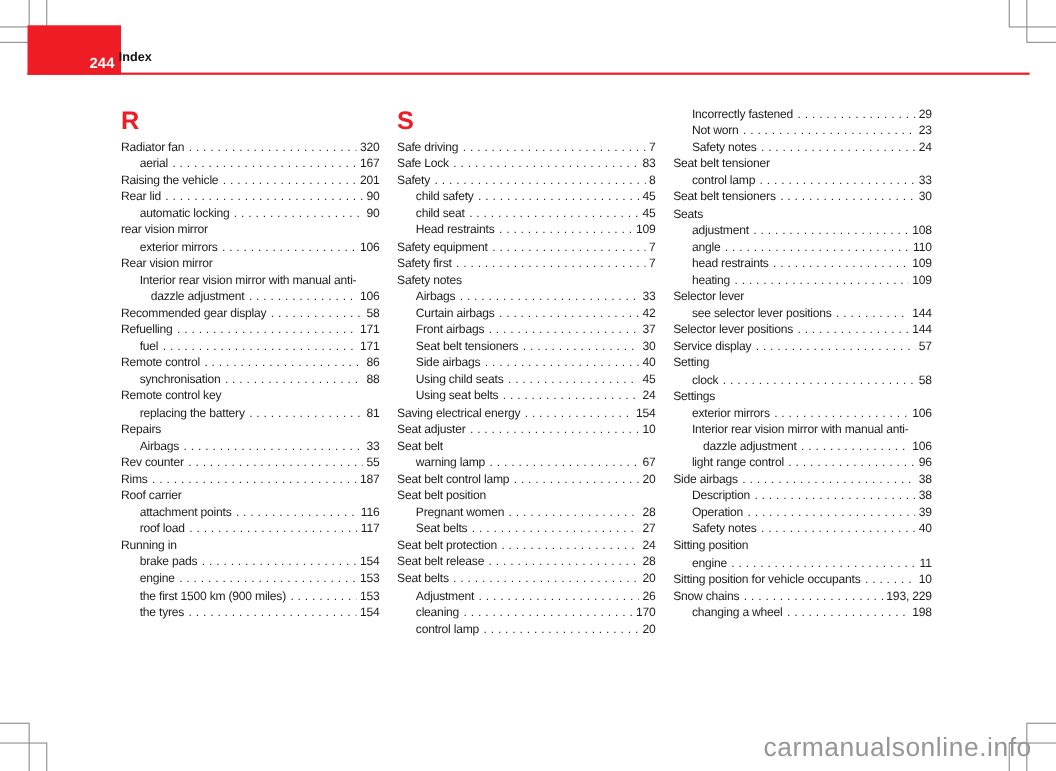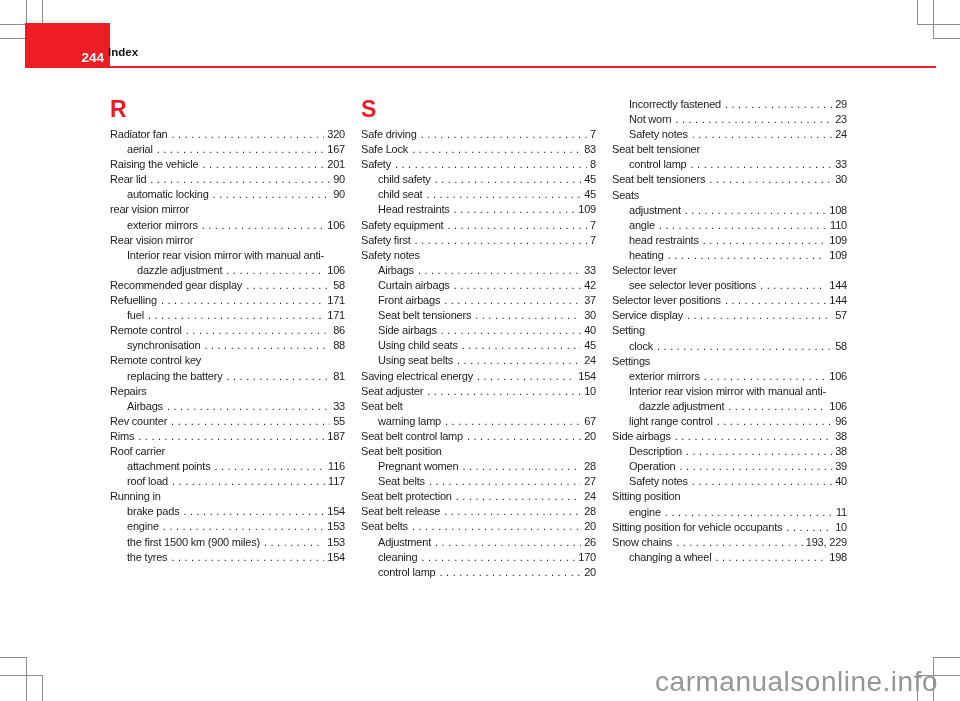--- a/index.html
+++ b/index.html
@@ -65,21 +65,21 @@
   .row .d{
     flex:1 1 auto;min-width:0;overflow:hidden;
     letter-spacing:3.5px;margin-left:4px;
   }
   .row .p{flex:0 0 auto;margin-left:3px;text-align:right;}
   .i1{padding-left:17px;}
   .i2{padding-left:27px;}
   
   .watermark{
     position:absolute;right:22px;top:666px;
-    font-size:28px;color:var(--wm);letter-spacing:0.5px;
+    font-size:24px;color:var(--wm);letter-spacing:0.5px;
   }
 </style>
 </head>
 <body>
 
 <div class="crop tl1"></div>
 <div class="crop tl2"></div>
 <div class="crop tr1"></div>
 <div class="crop tr2"></div>
 <div class="crop bl1"></div>

